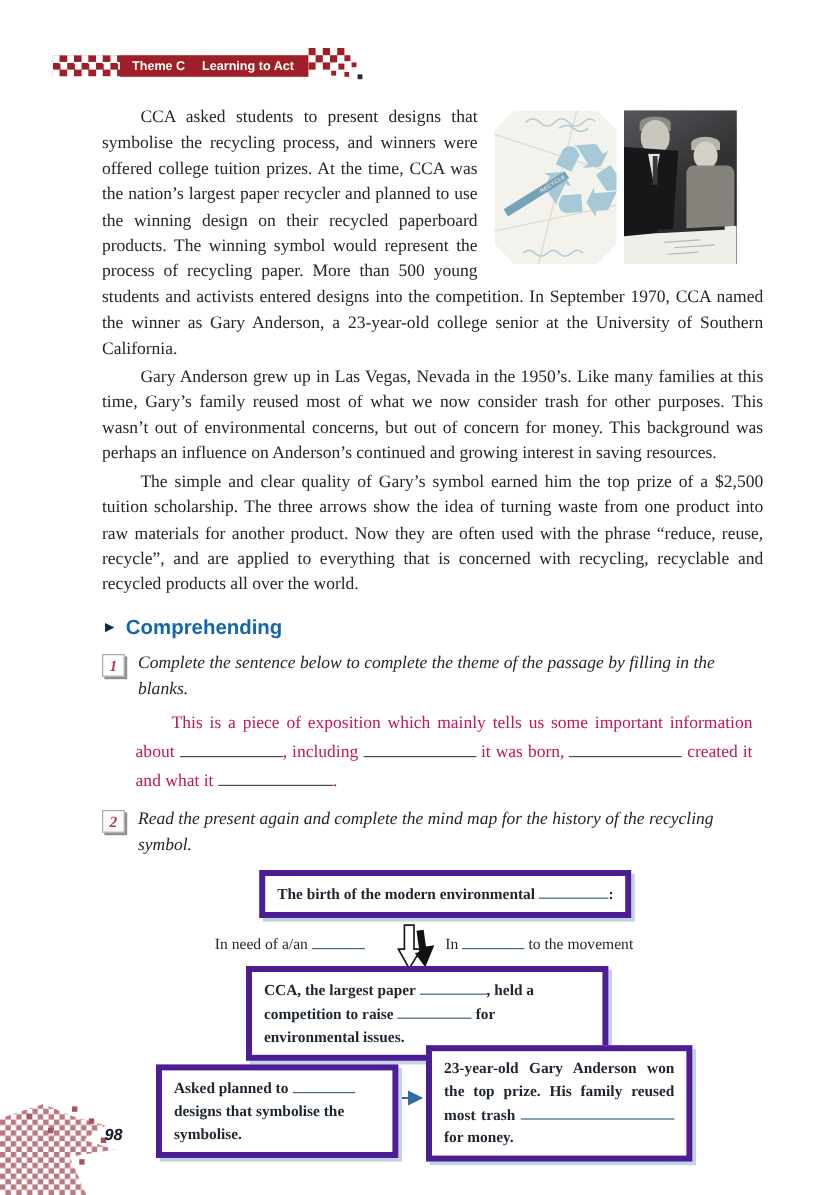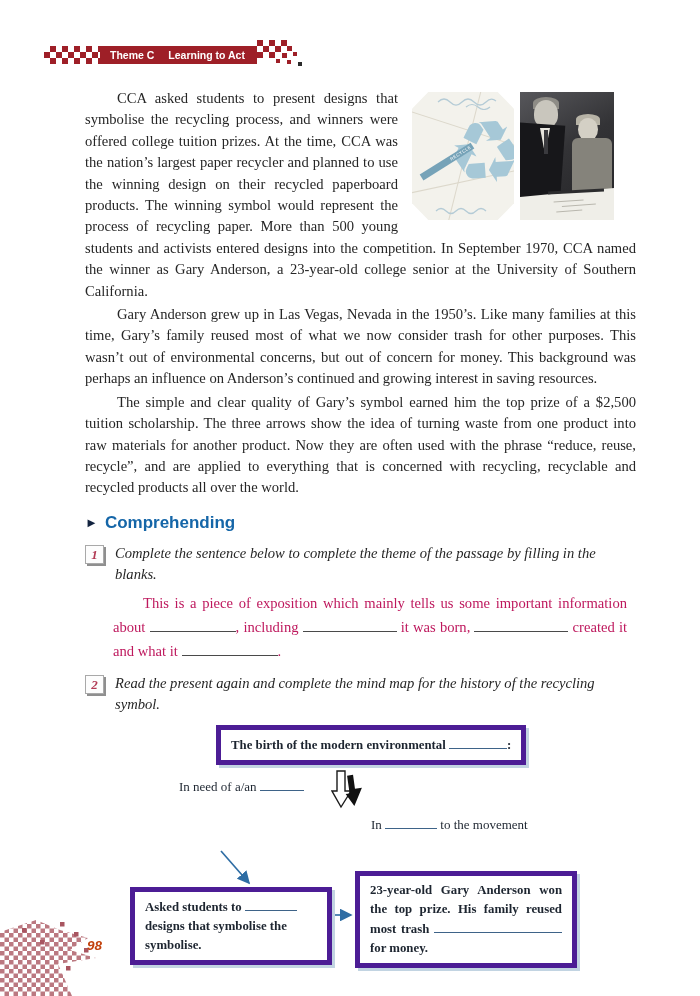--- a/index.html
+++ b/index.html
@@ -203,27 +203,30 @@
 
     <div class="mm-label" style="left:94px;top:56px;">
       <span>In need of a/an </span><span class="blank blue" style="width:44px"></span>
     </div>
 
     <svg class="dbl-arrow" width="34" height="42">
       <path d="M6 2 L14 2 L14 22 L20 22 L10 38 L1 22 L6 22 Z" fill="#ffffff" stroke="#1a1a1a" stroke-width="1.4"></path>
       <path d="M18 6 L24 6 L24 20 L31 20 L21 37 L14 24 L18 24 Z" fill="#111111" transform="rotate(-8 22 20)"></path>
     </svg>
 
-    <div class="mm-label" style="left:286px;top:56px;margin-top:38px;">
+    <div class="mm-label" style="left:286px;top:56px;">
       <span>In </span><span class="blank blue" style="width:52px"></span><span> to the movement</span>
     </div>
 
+    <div class="mm-box" style="left:120px;top:84px;width:272px;">
+      <span>CCA, the largest paper </span><span class="blank blue" style="width:56px"></span><span>, held a competition to raise </span><span class="blank blue" style="width:62px"></span><span> for environmental issues.</span>
+    </div>
 
     <div class="mm-box" style="left:45px;top:166px;width:172px;">
-      <span>Asked students to </span><span class="blank blue" style="width:52px"></span><span> designs that symbolise the symbolise.</span>
+      <span>Asked planned to </span><span class="blank blue" style="width:52px"></span><span> designs that symbolise the symbolise.</span>
     </div>
 
     <div class="mm-box" style="left:270px;top:150px;width:192px;text-align:justify;">
       <span>23-year-old Gary Anderson won the top prize. His family reused most trash </span><span class="blank blue" style="width:128px"></span><span> for money.</span>
     </div>
 
   </div>
 </div>
 
 <svg style="position:absolute;left:0;bottom:0;" width="104" height="90">
@@ -237,13 +240,13 @@
   <g fill="#a85560">
     <rect x="60" y="16" width="4.5" height="4.5"></rect>
       <rect x="74" y="26" width="4.5" height="4.5"></rect>
     <rect x="84" y="42" width="4.5" height="4.5"></rect>
       <rect x="66" y="60" width="4.5" height="4.5"></rect>
     <rect x="40" y="34" width="4.5" height="4.5"></rect>
       <rect x="22" y="22" width="4.5" height="4.5"></rect>
   </g>
 </svg>
 
-<div style="position:absolute;left:87px;top:938px;font-family:'Liberation Sans',sans-serif;font-weight:bold;font-style:italic;font-size:13.5px;color:#c2410c;">98</div>
+<div style="position:absolute;left:87px;top:938px;font-family:'Liberation Sans',sans-serif;font-weight:bold;font-style:italic;font-size:13.5px;color:#0f172a;">98</div>
 
 </body></html>

